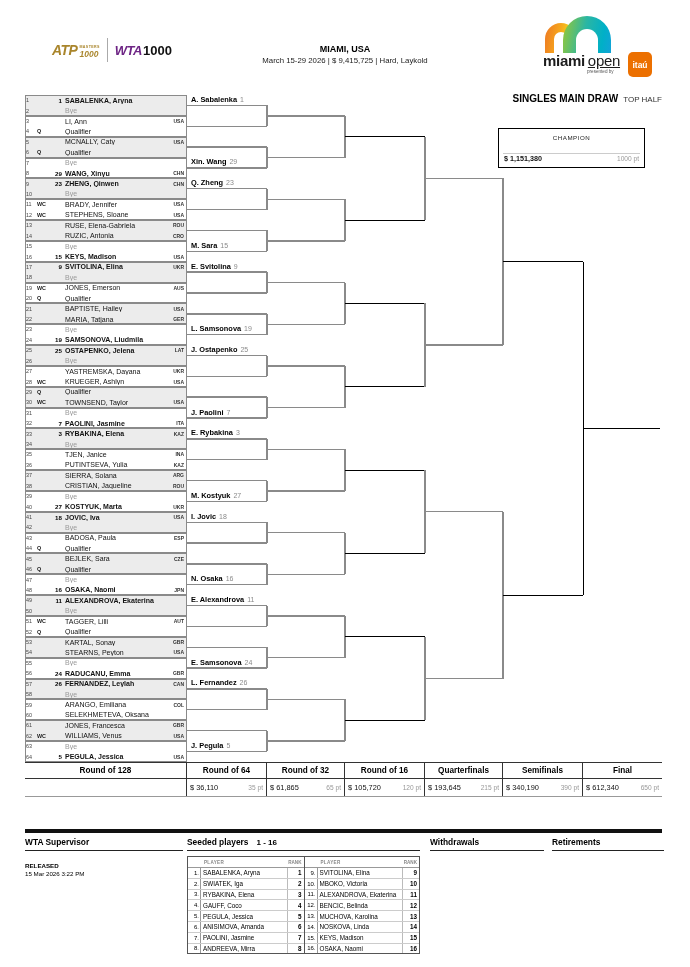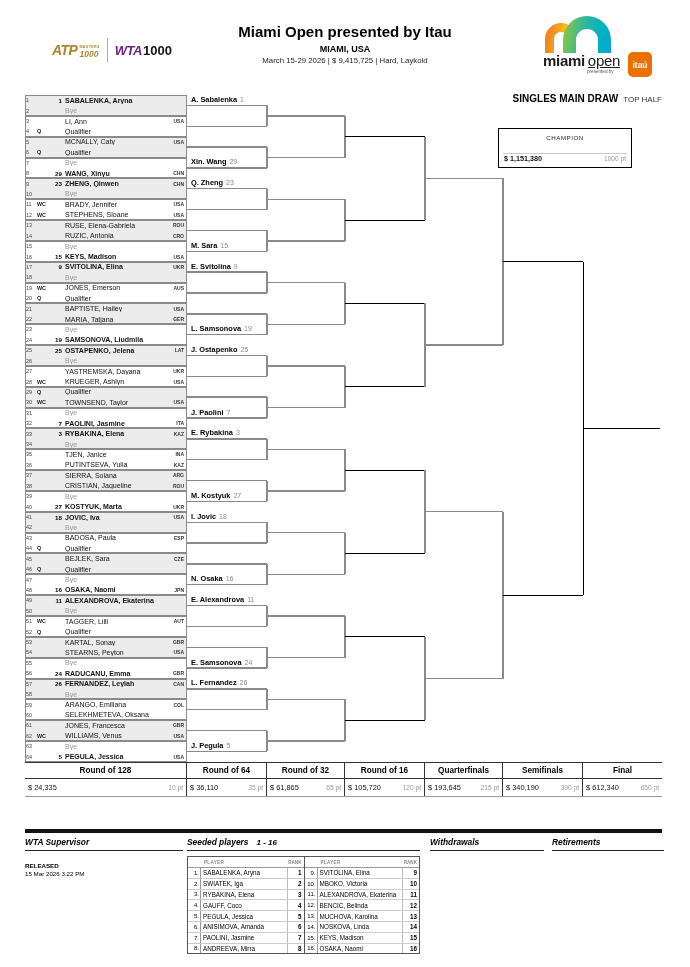--- a/index.html
+++ b/index.html
@@ -45,39 +45,39 @@
   .seed{width:12px;font-size:6.2px;font-weight:700;text-align:right;padding-right:3px;flex:none;}
   .nm{font-size:7px;color:#111;white-space:nowrap;flex:1;overflow:hidden;}
   .nm.s{font-weight:700;}
   .nm.b{color:#9a9a9a;}
   .cc{font-size:5px;font-weight:700;color:#333;flex:none;padding-right:2px;}
   .bl{position:absolute;}
   .r64w{position:absolute;font-size:7.4px;font-weight:700;white-space:nowrap;color:#000;}
   .r64w .sd{font-weight:400;color:#8a8a8a;font-size:7px;margin-left:3px;}
 
   
-  .champ-box{position:absolute;left:498px;top:128px;width:134px;height:40px;border:1.5px solid #000;box-sizing:border-box;background:#fff;}
+  .champ-box{position:absolute;left:498px;top:128px;width:147px;height:40px;border:1.5px solid #000;box-sizing:border-box;background:#fff;}
   .champ-label{text-align:center;font-size:6.2px;letter-spacing:.5px;margin-top:5px;color:#222;}
   .champ-div{position:absolute;left:4px;right:4px;top:24px;border-top:1px solid #ccc;}
   .champ-row{position:absolute;left:5px;right:5px;bottom:4px;display:flex;justify-content:space-between;align-items:baseline;}
   .champ-prize{font-size:7.2px;font-weight:600;color:#111;}
   .champ-pts{font-size:6.6px;color:#999;}
 
   
   .rounds{position:absolute;left:25px;top:762px;width:637px;display:flex;border-top:1px solid #333;border-bottom:1px solid #999;box-sizing:border-box;background:#fff;}
   .rcell{box-sizing:border-box;border-right:1px solid #333;}
   .rcell:last-child{border-right:none;}
   .r-h{height:15px;line-height:15px;text-align:center;font-size:8.2px;font-weight:700;border-bottom:1.2px solid #333;}
   .r-v{height:17px;display:flex;justify-content:space-between;align-items:center;padding:0 3px;}
   .r-m{font-size:7.4px;color:#111;}
   .r-p{font-size:6.6px;color:#999;}
 
   
   .footer-bar{position:absolute;left:25px;top:829px;width:637px;height:4px;background:#111;}
-  .sec-title{font-size:8.4px;font-weight:700;border-bottom:1px solid #222;padding-bottom:3px;color:#000;font-style:italic;}
+  .sec-title{font-size:8.4px;font-weight:700;border-bottom:1px solid #222;padding-bottom:3px;color:#000;}
   .sup-block{position:absolute;left:25px;top:837px;width:158px;}
   .sup-names{margin-top:4px;font-size:7.3px;line-height:1.5;color:#222;}
   .rel-label{margin-top:11px;font-size:6.2px;font-weight:700;}
   .rel-date{font-size:6.2px;margin-top:1px;}
   .seeded-block{position:absolute;left:187px;top:837px;width:233px;}
   .seeded-title{display:flex;align-items:center;gap:8px;}
   .seeded-range{font-size:8px;font-weight:700;}
   .seed-table{margin-top:5px;display:flex;border:1.2px solid #555;background:#fff;}
   .sth{width:50%;box-sizing:border-box;}
   .sth + .sth{border-left:1.2px solid #555;}
@@ -105,21 +105,20 @@
         <span class="atp-k">1000</span>
       </span>
     </div>
     <div class="logo-sep"></div>
     <div class="wta-wrap">
       <span class="wta-txt">WTA</span>
       <span class="wta-k">1000</span>
     </div>
   </div>
 
-  <div class="t-title">Miami Open presented by Itau</div>
   <div class="t-loc">MIAMI, USA</div>
   <div class="t-det">March 15-29 2026  |  $ 9,415,725  |  Hard, Laykold</div>
 
   <div class="miami-logo">
     <div class="arch arch-left"></div>
     <div class="arch arch-right"></div>
     <div class="mo-text">
       <span class="mo-miami">miami</span><span class="mo-open">open</span>
     </div>
     <div class="mo-presented">presented by</div>
@@ -730,24 +729,20 @@
     <div class="champ-div"></div>
     <div class="champ-row">
       <span class="champ-prize">$ 1,151,380</span>
       <span class="champ-pts">1000 pt</span>
     </div>
   </div>
 
   <div class="rounds" id="rounds-table">
       <div class="rcell" style="width: 162px;">
         <div class="r-h">Round of 128</div>
-        <div class="r-v">
-          <span class="r-m">$ 24,335</span>
-          <span class="r-p">10 pt</span>
-        </div>
       </div>
       <div class="rcell" style="width: 80px;">
         <div class="r-h">Round of 64</div>
         <div class="r-v">
           <span class="r-m">$ 36,110</span>
           <span class="r-p">35 pt</span>
         </div>
       </div>
       <div class="rcell" style="width: 78px;">
         <div class="r-h">Round of 32</div>

